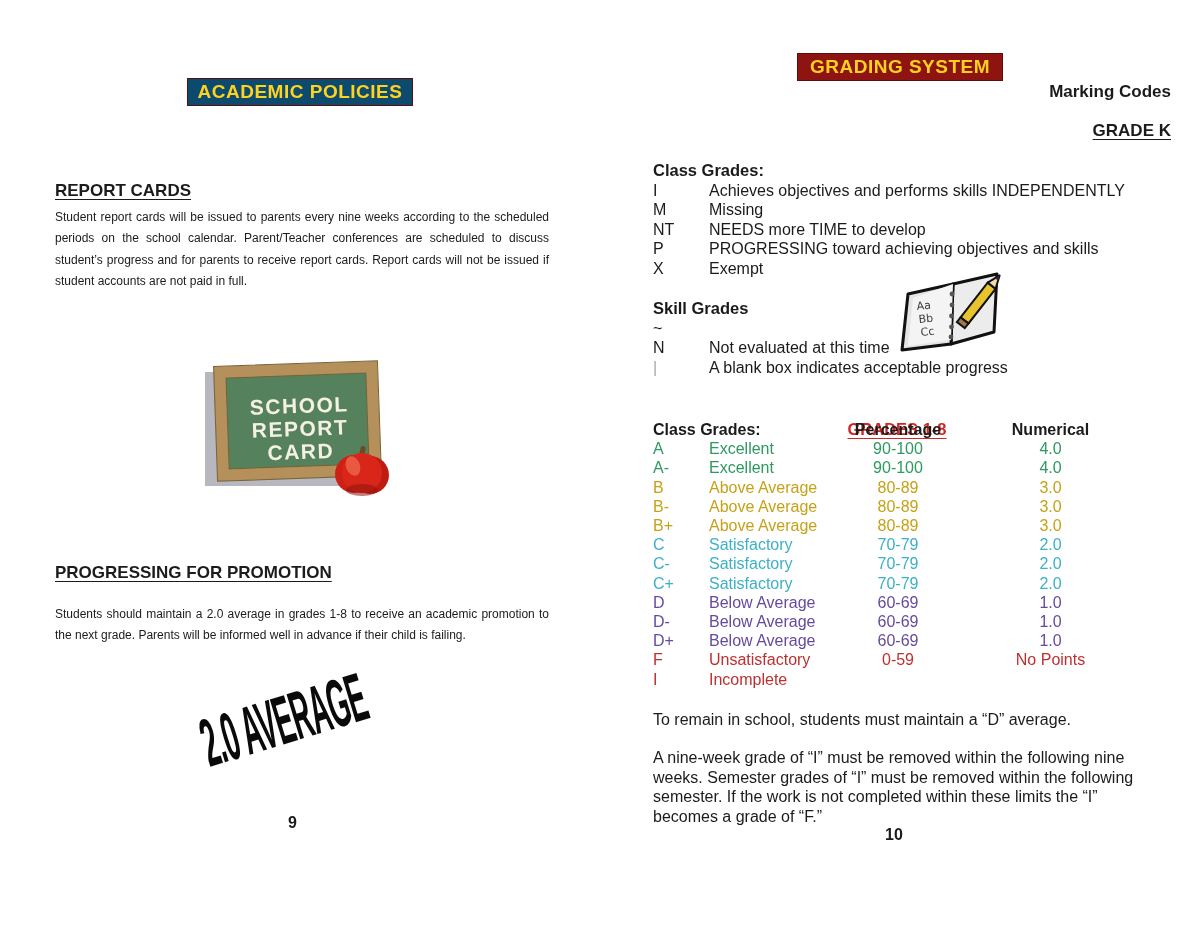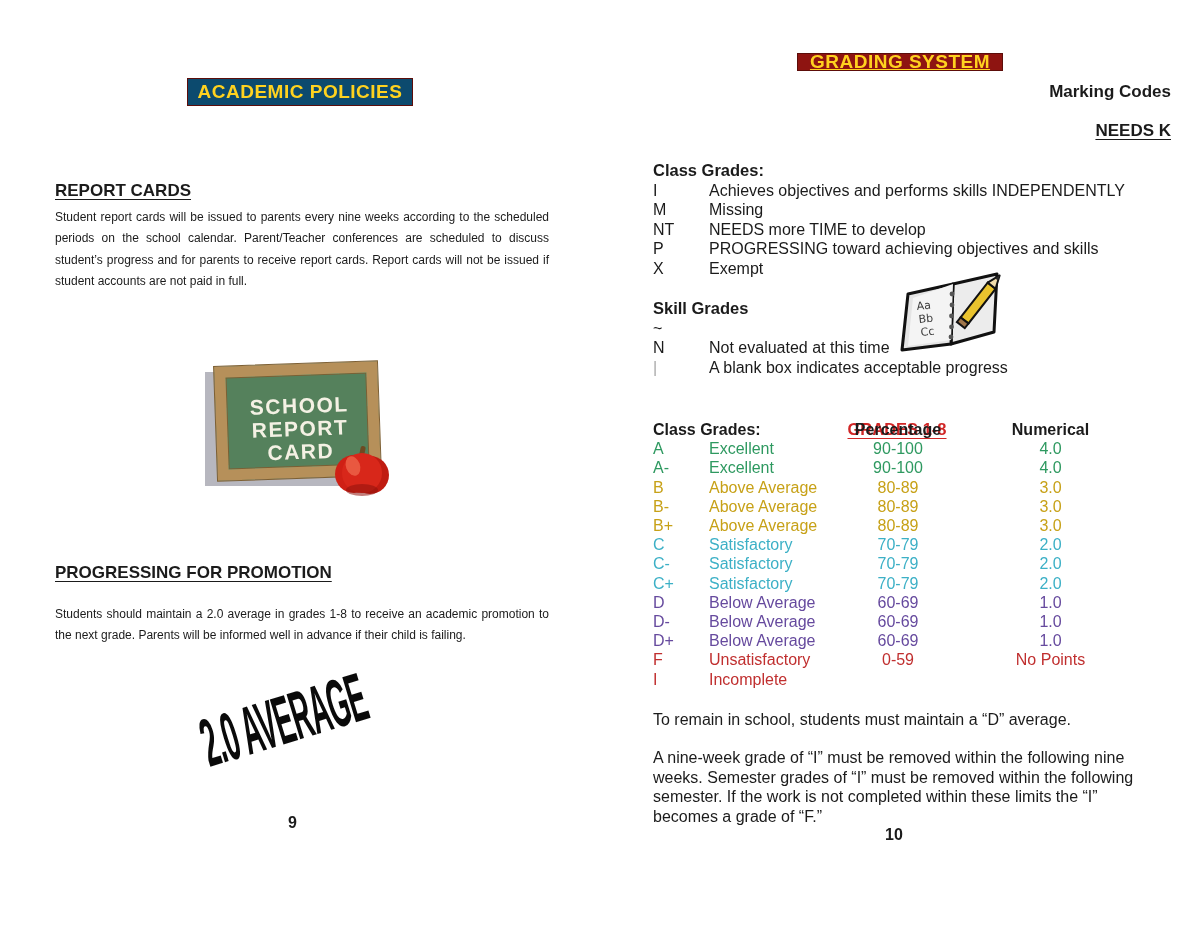--- a/index.html
+++ b/index.html
@@ -107,26 +107,26 @@
 </div>
 
 <div class="abs section-heading" style="left:55px; top:563px;">PROGRESSING FOR PROMOTION</div>
 
 <div class="abs para" style="left:55px; top:604px; width:494px;">Students should maintain a 2.0 average in grades 1-8 to receive an academic promotion to the next grade.  Parents will be informed well in advance if their child is failing.</div>
 
 <div class="abs word-art">2.0 AVERAGE</div>
 
 <div class="abs page-num" style="left:288px; top:814px;">9</div>
 
-<div class="abs banner" style="left: 797px; top: 53px; width: 206px; height: 18px; background: rgb(142, 20, 17); color: rgb(255, 210, 31); text-decoration: underline;">GRADING SYSTEM</div>
+<div class="abs banner" style="left: 797px; top: 53px; width: 206px; height: 28px; background: rgb(142, 20, 17); color: rgb(255, 210, 31);">GRADING SYSTEM</div>
 
 <div class="abs center-col" style="top:82px; font-weight:bold; font-size:17px;">Marking Codes</div>
 
 <div class="abs center-col" style="top:121px;">
-  <span class="section-heading">NEEDS K</span>
+  <span class="section-heading">GRADE K</span>
 </div>
 
 <div class="abs sub-heading" style="left:653px; top:161px;">Class Grades:</div>
 
 <div class="abs code-list" style="left:653px; top:181px; width:500px;" id="class-grades-list">
     <div class="code-row">
       <span class="code-sym">I</span>
       <span class="code-desc">Achieves objectives and performs skills INDEPENDENTLY</span>
     </div>
     <div class="code-row">

